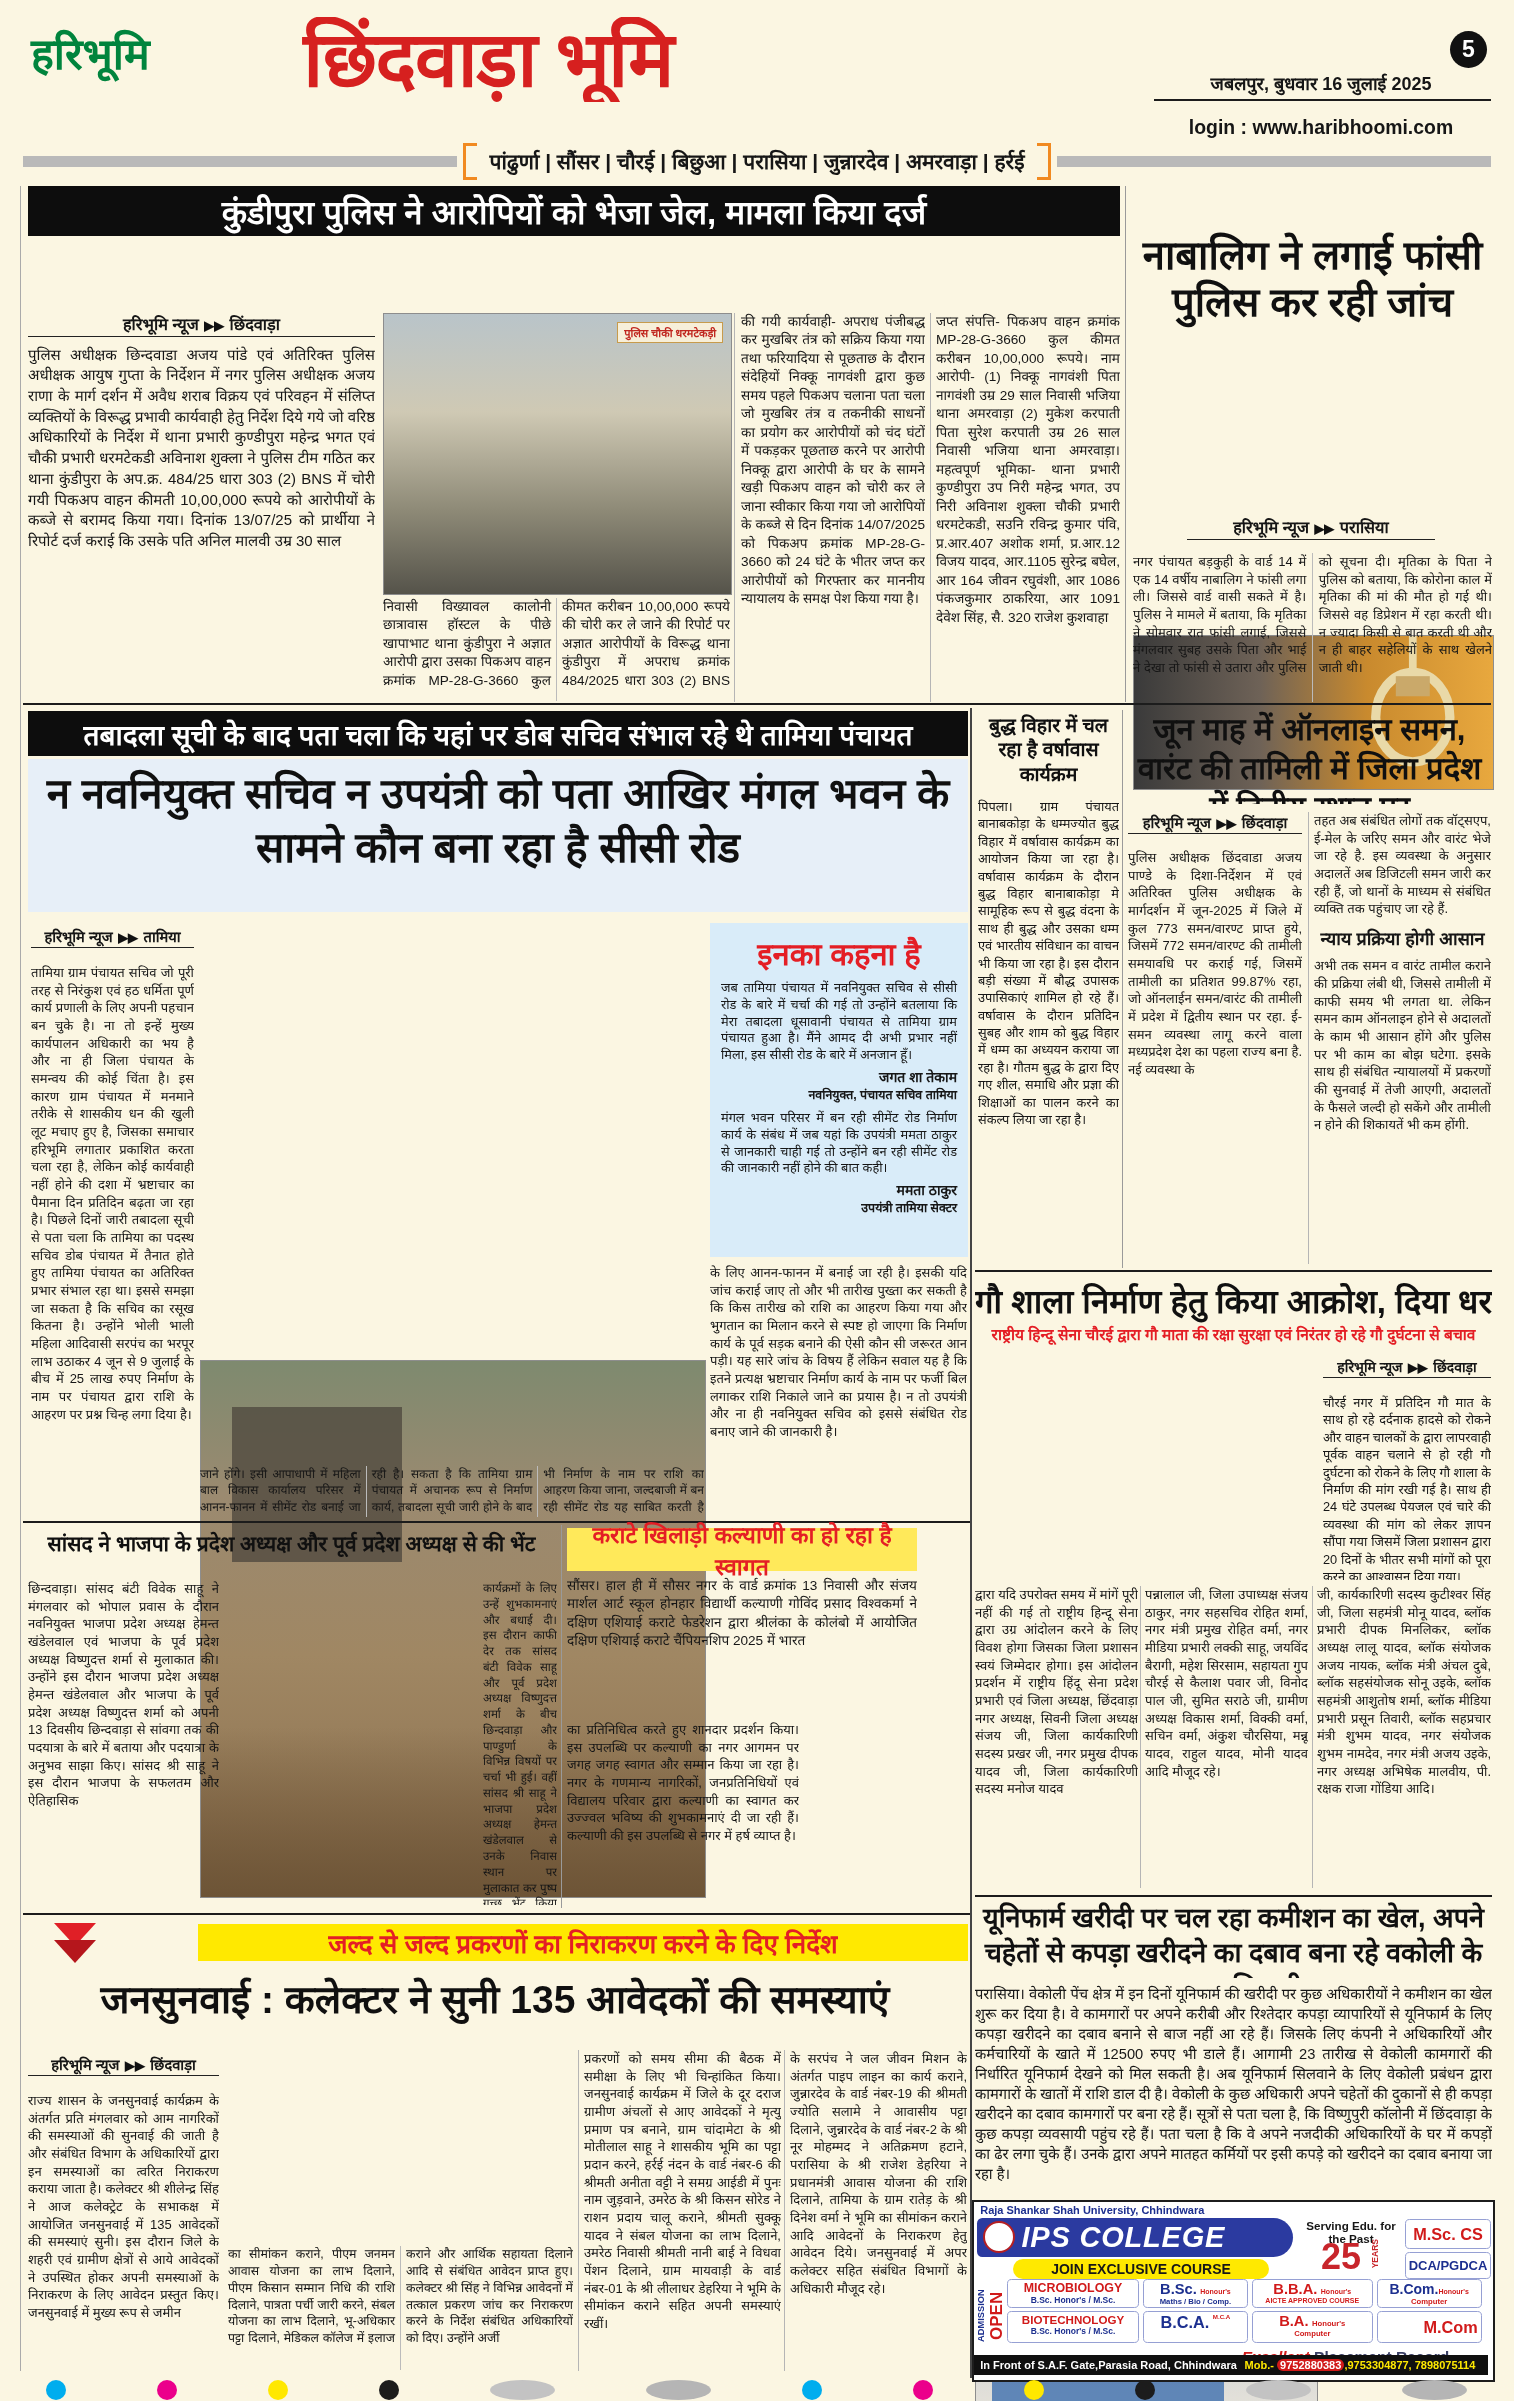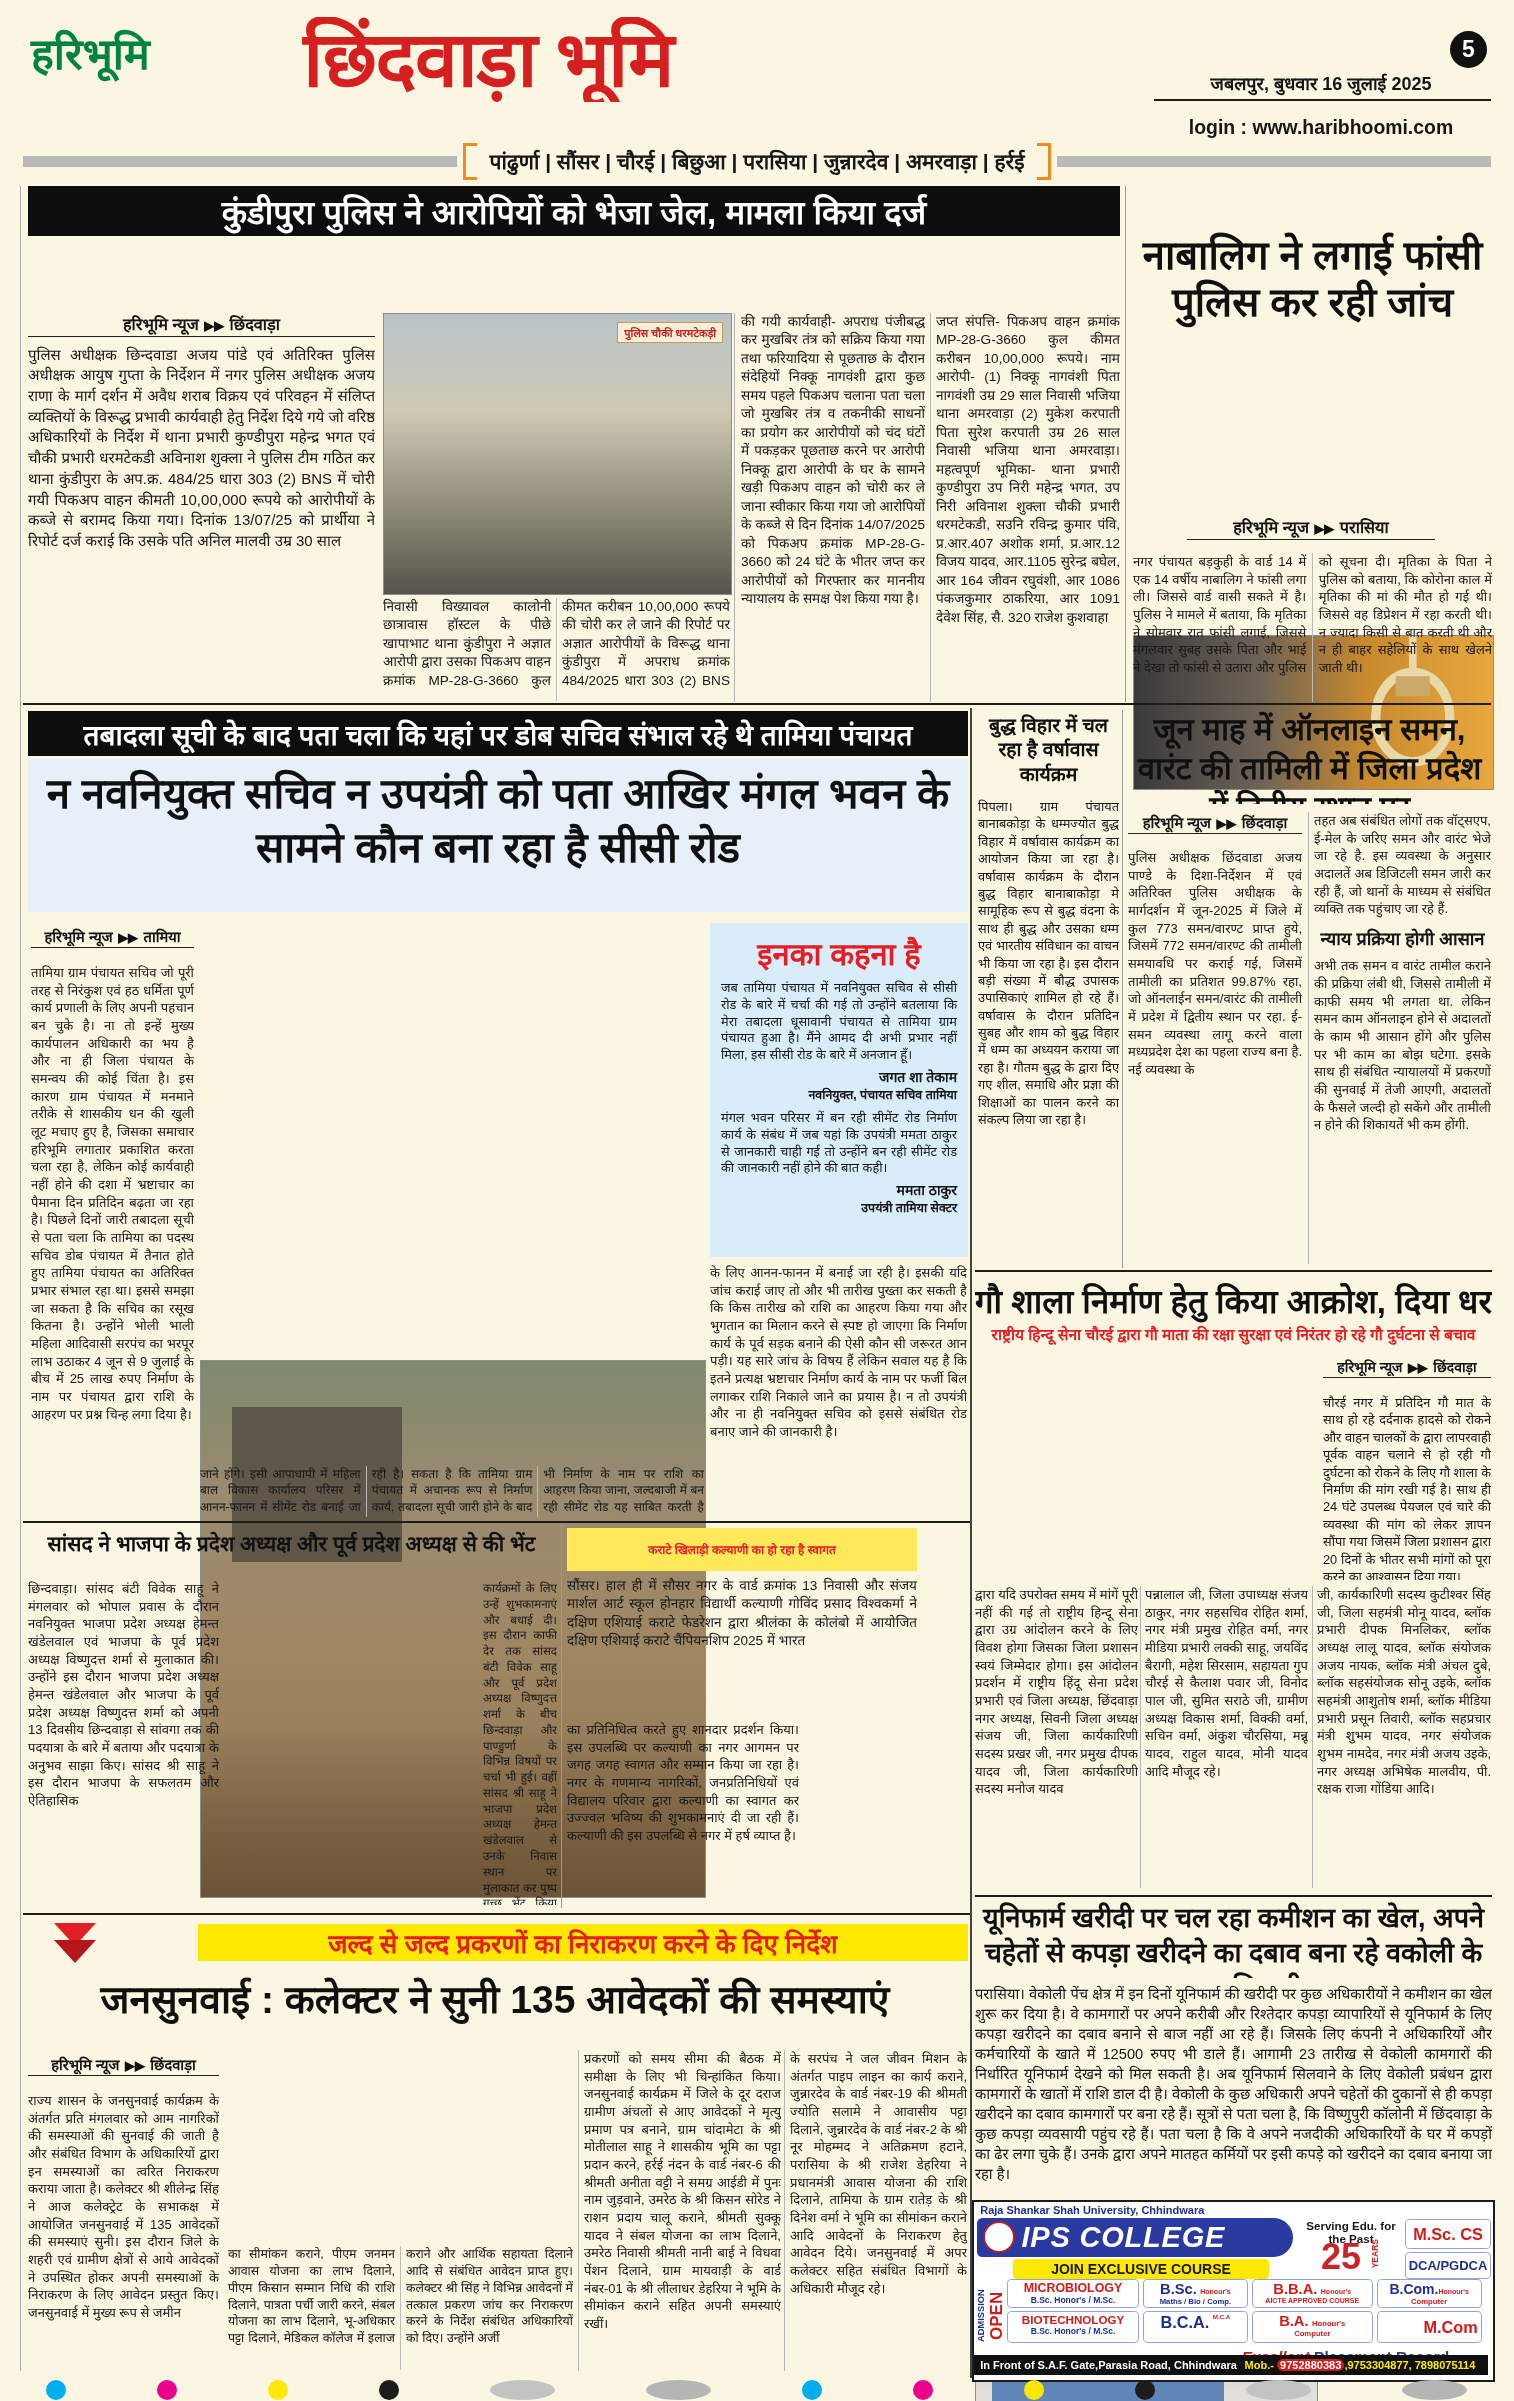--- a/index.html
+++ b/index.html
@@ -170,21 +170,21 @@
     <div class="abs center hl-black" style="left:25px;top:1529px;width:533px;font-size:21px;white-space:nowrap;overflow:hidden;">सांसद ने भाजपा के प्रदेश अध्यक्ष और पूर्व प्रदेश अध्यक्ष से की भेंट</div>
     <div class="abs body-t" style="left:28px;top:1580px;width:191px;height:325px;font-size:13px;">छिन्दवाड़ा। सांसद बंटी विवेक साहू ने मंगलवार को भोपाल प्रवास के दौरान नवनियुक्त भाजपा प्रदेश अध्यक्ष हेमन्त खंडेलवाल एवं भाजपा के पूर्व प्रदेश अध्यक्ष विष्णुदत्त शर्मा से मुलाकात की। उन्होंने इस दौरान भाजपा प्रदेश अध्यक्ष हेमन्त खंडेलवाल और भाजपा के पूर्व प्रदेश अध्यक्ष विष्णुदत्त शर्मा को अपनी 13 दिवसीय छिन्दवाड़ा से सांवगा तक की पदयात्रा के बारे में बताया और पदयात्रा के अनुभव साझा किए। सांसद श्री साहू ने इस दौरान भाजपा के सफलतम और ऐतिहासिक</div>
 
     <div class="abs body-t" style="left:483px;top:1580px;width:74px;height:325px;font-size:11.6px;">कार्यक्रमों के लिए उन्हें शुभकामनाएं और बधाई दी। इस दौरान काफी देर तक सांसद बंटी विवेक साहू और पूर्व प्रदेश अध्यक्ष विष्णुदत्त शर्मा के बीच छिन्दवाड़ा और पाण्डुर्णा के विभिन्न विषयों पर चर्चा भी हुई। वहीं सांसद श्री साहू ने भाजपा प्रदेश अध्यक्ष हेमन्त खंडेलवाल से उनके निवास स्थान पर मुलाकात कर पुष्प गुच्छ भेंट किया और मिठाई खिलाकर प्रदेश भाजपा अध्यक्ष बनने पर हार्दिक शुभकामनाएं और बधाई दी।</div>
   </section>
 
   <div class="abs rule-v" style="left:561px;top:1525px;height:383px;"></div>
 
   <section>
     <div class="abs" style="left:567px;top:1528px;width:350px;height:43px;background:#ffe95a;display:flex;align-items:center;justify-content:center;">
-      <div class="hl-red center" style="font-size:12px;">कराटे खिलाड़ी कल्याणी का हो रहा है स्वागत</div>
+      <div class="hl-red center" style="font-size:23px;">कराटे खिलाड़ी कल्याणी का हो रहा है स्वागत</div>
     </div>
 
     <div class="abs body-t" style="left:567px;top:1577px;width:350px;height:138px;font-size:13.6px;">सौंसर। हाल ही में सौसर नगर के वार्ड क्रमांक 13 निवासी और संजय मार्शल आर्ट स्कूल होनहार विद्यार्थी कल्याणी गोविंद प्रसाद विश्वकर्मा ने दक्षिण एशियाई कराटे फेडरेशन द्वारा श्रीलंका के कोलंबो में आयोजित दक्षिण एशियाई कराटे चैंपियनशिप 2025 में भारत</div>
     <div class="abs body-t" style="left:567px;top:1721px;width:232px;height:184px;font-size:13px;">का प्रतिनिधित्व करते हुए शानदार प्रदर्शन किया। इस उपलब्धि पर कल्याणी का नगर आगमन पर जगह जगह स्वागत और सम्मान किया जा रहा है। नगर के गणमान्य नागरिकों, जनप्रतिनिधियों एवं विद्यालय परिवार द्वारा कल्याणी का स्वागत कर उज्ज्वल भविष्य की शुभकामनाएं दी जा रही हैं। कल्याणी की इस उपलब्धि से नगर में हर्ष व्याप्त है।</div>
 
   </section>
 
   <div class="abs rule-h" style="left:23px;top:1913px;width:947px;height:1.5px;"></div>
 
   <section>
@@ -216,21 +216,21 @@
     <div class="abs center hl-black" style="left:975px;top:1901px;width:517px;font-size:27px;line-height:1.3;height:77px;overflow:hidden;">यूनिफार्म खरीदी पर चल रहा कमीशन का खेल, अपने चहेतों से कपड़ा खरीदने का दबाव बना रहे वकोली के कुछ अधिकारी</div>
     <div class="abs body-t" style="left:975px;top:1985px;width:517px;height:211px;font-size:14.7px;">परासिया। वेकोली पेंच क्षेत्र में इन दिनों यूनिफार्म की खरीदी पर कुछ अधिकारीयों ने कमीशन का खेल शुरू कर दिया है। वे कामगारों पर अपने करीबी और रिश्तेदार कपड़ा व्यापारियों से यूनिफार्म के लिए कपड़ा खरीदने का दबाव बनाने से बाज नहीं आ रहे हैं। जिसके लिए कंपनी ने अधिकारियों और कर्मचारियों के खाते में 12500 रुपए भी डाले हैं। आगामी 23 तारीख से वेकोली कामगारों की निर्धारित यूनिफार्म देखने को मिल सकती है। अब यूनिफार्म सिलवाने के लिए वेकोली प्रबंधन द्वारा कामगारों के खातों में राशि डाल दी है। वेकोली के कुछ अधिकारी अपने चहेतों की दुकानों से ही कपड़ा खरीदने का दबाव कामगारों पर बना रहे हैं। सूत्रों से पता चला है, कि विष्णुपुरी कॉलोनी में छिंदवाड़ा के कुछ कपड़ा व्यवसायी पहुंच रहे हैं। पता चला है कि वे अपने नजदीकी अधिकारियों के घर में कपड़ों का ढेर लगा चुके हैं। उनके द्वारा अपने मातहत कर्मियों पर इसी कपड़े को खरीदने का दबाव बनाया जा रहा है।</div>
   </section>
 
   <div class="abs adbox" style="left:972px;top:2200px;width:519px;height:178px;">
     <div class="abs b" style="left:6.2px;top:1.5px;font-size:11px;color:#1c2f8f;">Raja Shankar Shah University, Chhindwara</div>
     <div class="abs" style="left:3.1px;top:15.5px;width:316px;height:39px;background:#2b3aa0;border-radius:6.2px 23px 23px 6.2px;display:flex;align-items:center;">
       <div style="width:28px;height:28px;border-radius:50%;background:#fff;border:2.3px solid #b41f23;margin:0 6.2px;"></div>
       <div class="b" style="color:#fff;font-size:29px;font-style:italic;letter-spacing:0.8px;">IPS COLLEGE</div>
     </div>
-    <div class="abs center b" style="left:39px;top:57px;width:256px;height:20px;background:#ffe900;border-radius:4px;font-size:14px;line-height:20px;">JOIN EXCLUSIVE COURSE</div>
+    <div class="abs center b" style="left:39px;top:57px;width:256px;height:20px;background:#ffe900;border-radius:10px;font-size:14px;line-height:20px;">JOIN EXCLUSIVE COURSE</div>
     <div class="abs center b" style="left:328px;top:17px;width:98px;font-size:11.6px;">Serving Edu. for the Past</div>
     <div class="abs b" style="left:347px;top:34px;font-size:36px;color:#c8252b;">25</div>
     <div class="abs vtxt b" style="left:397px;top:37px;font-size:8.5px;color:#c8252b;">YEARS</div>
     <div class="abs adcell" style="left:431px;top:17px;width:81px;height:26px;">
       <span class="b" style="font-size:16.3px;color:#d11a1a;line-height:26px;">M.Sc. CS</span>
     </div>
     <div class="abs adcell" style="left:431px;top:50px;width:81px;height:23px;">
       <span class="b" style="font-size:13px;color:#1c2f8f;line-height:23px;">DCA/PGDCA</span>
     </div>
     <div class="abs vtxt b" style="left:3.1px;top:77px;height:74px;font-size:9.3px;color:#1c2f8f;">ADMISSION</div>

